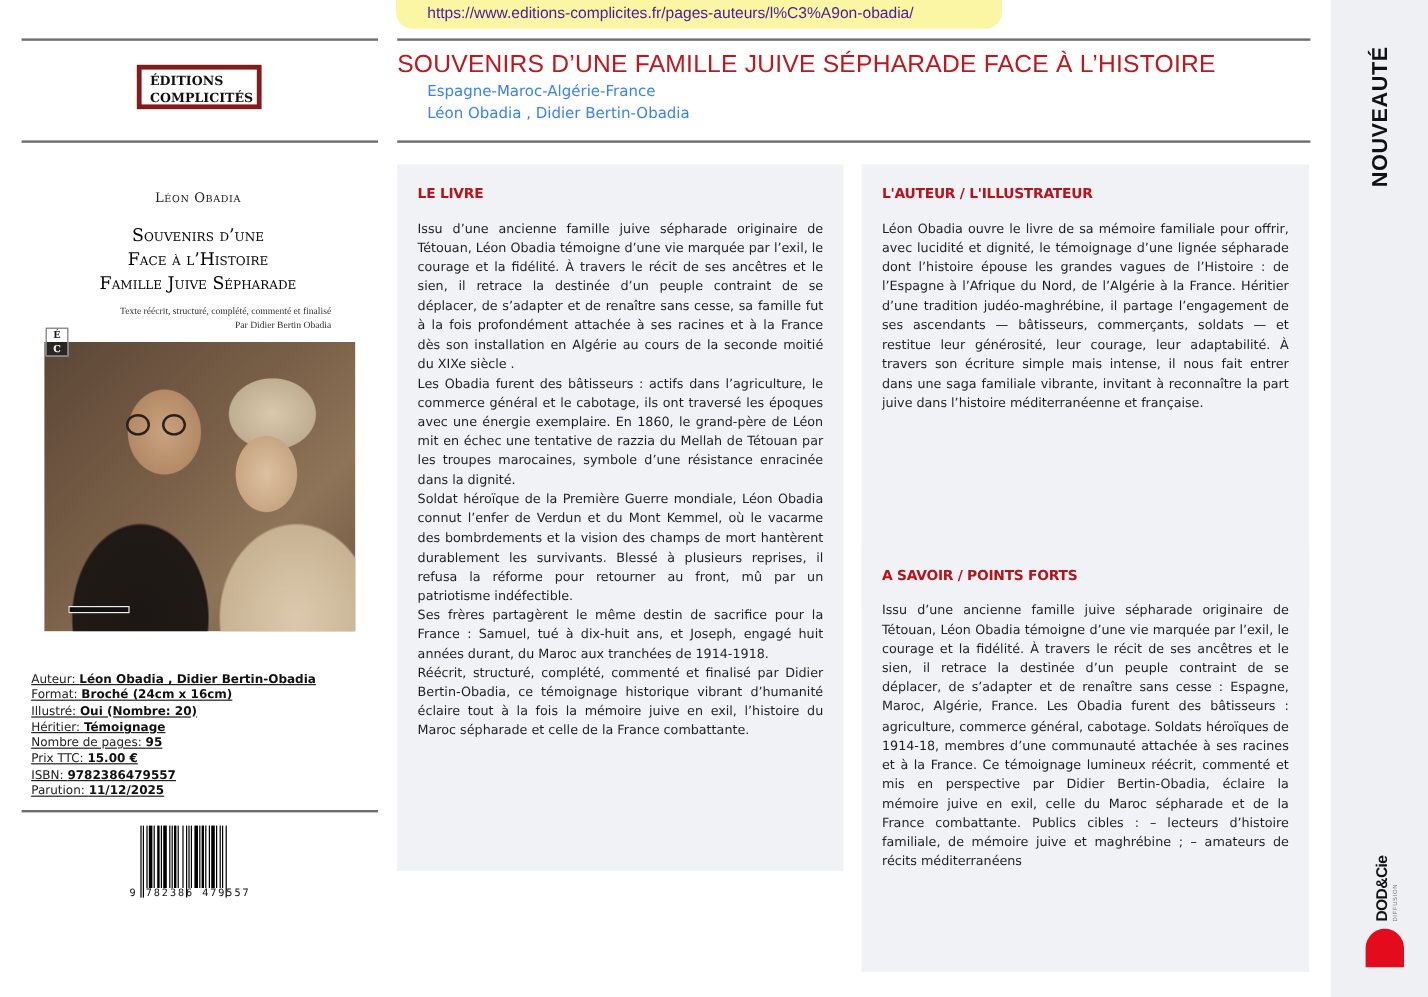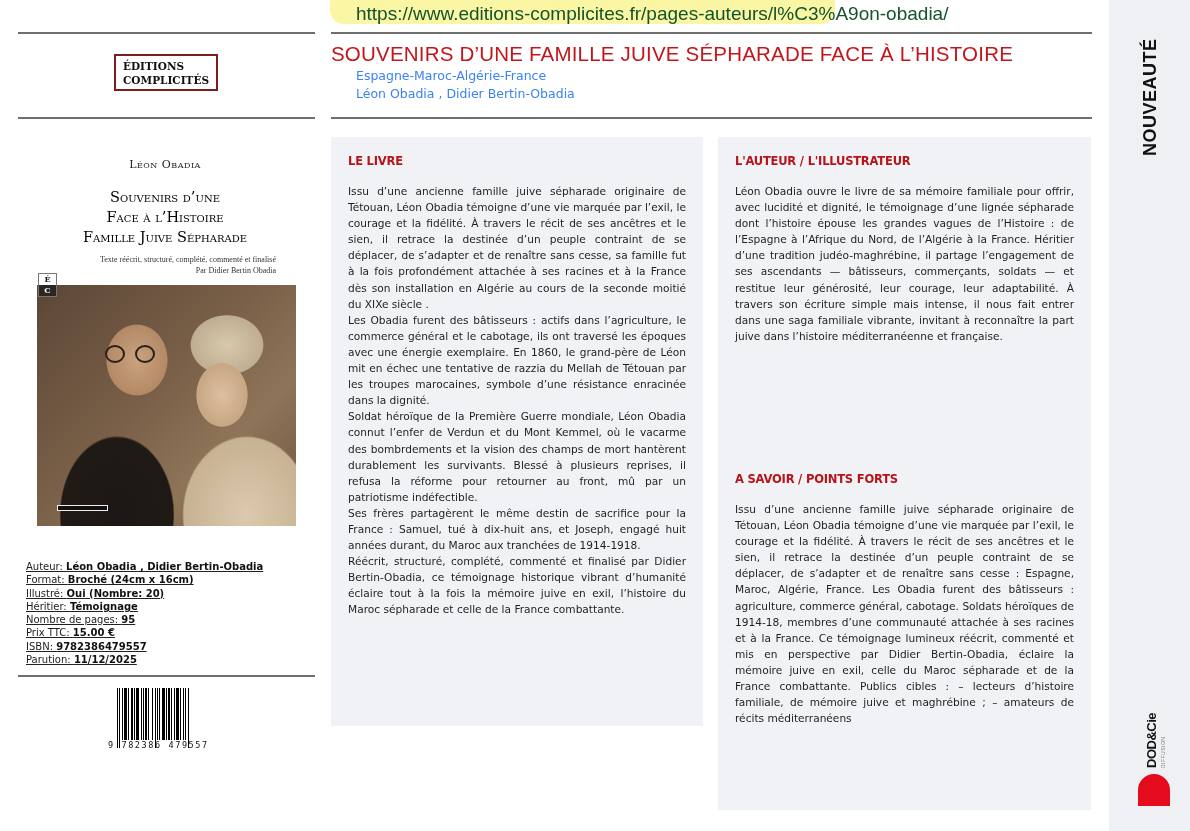--- a/index.html
+++ b/index.html
@@ -5,30 +5,30 @@
   * { box-sizing: border-box; margin: 0; padding: 0; }
   html, body { width: 1190px; height: 831px; overflow: hidden; background: #ffffff; }
   body { position: relative; font-family: "DejaVu Sans", sans-serif; color: #1c1c1c; }
 
   .url-highlight {
     position: absolute; left: 330px; top: 0; width: 505px; height: 24px;
     background: #fbf59a; border-radius: 0 0 14px 14px; opacity: 0.9;
   }
   .url-text {
     position: absolute; left: 356px; top: 3px;
-    font-family: "Liberation Sans", sans-serif; font-size: 19px; color: #14532d;
+    font-family: "Liberation Sans", sans-serif; font-size: 13px; color: #4c1d95;
     white-space: nowrap;
   }
 
   .rule { position: absolute; height: 2px; background: #6e6e6e; }
 
   
   .logo-box {
     position: absolute; left: 114px; top: 54px; width: 104px; height: 37px;
-    border: 2px solid #7f1d1d; padding: 3px 5px 0 7px;
+    border: 4px solid #7f1d1d; padding: 3px 5px 0 7px;
     font-family: "DejaVu Serif", serif; font-weight: bold; font-size: 10.5px; line-height: 14px;
     color: #111;
   }
   .cover {
     position: absolute; left: 30px; top: 150px; width: 270px; height: 380px;
   }
   .cover-author {
     position: absolute; left: 0; width: 270px; top: 8px; text-align: center;
     font-family: "DejaVu Serif", serif; font-size: 11px; font-variant: small-caps; letter-spacing: 0.5px; color: #222;
   }

